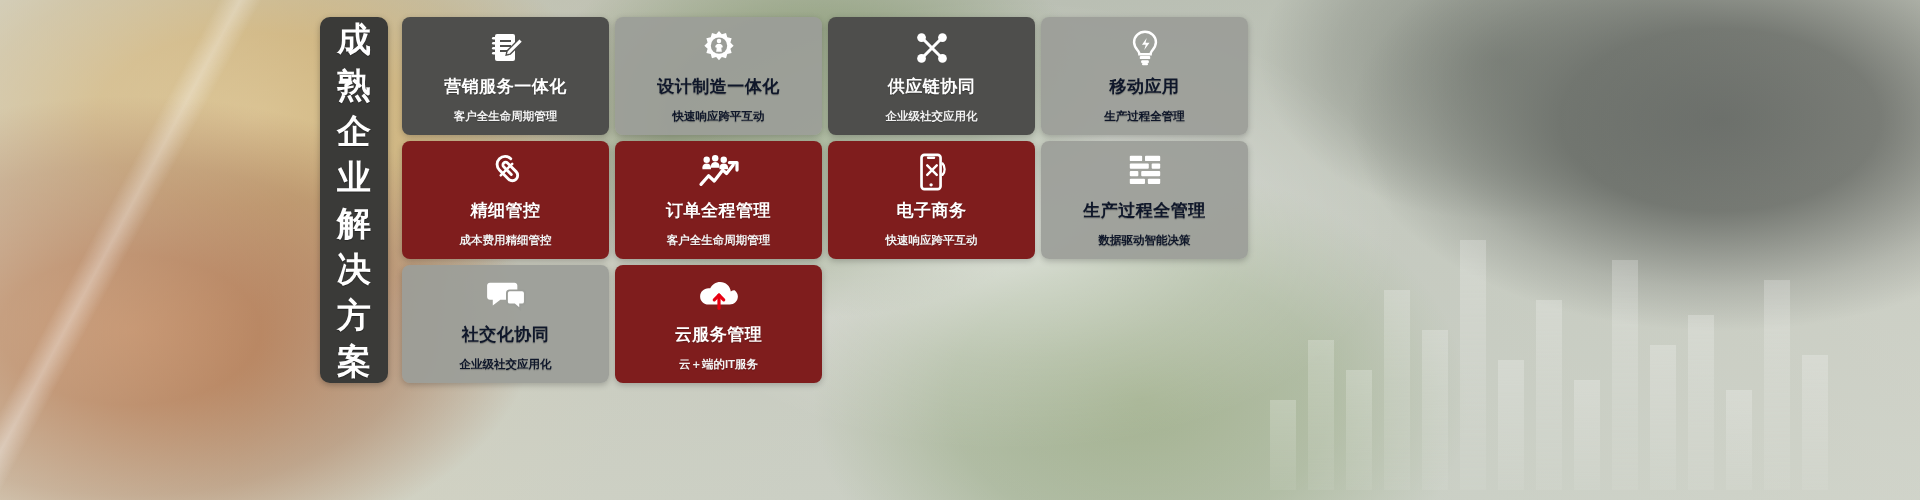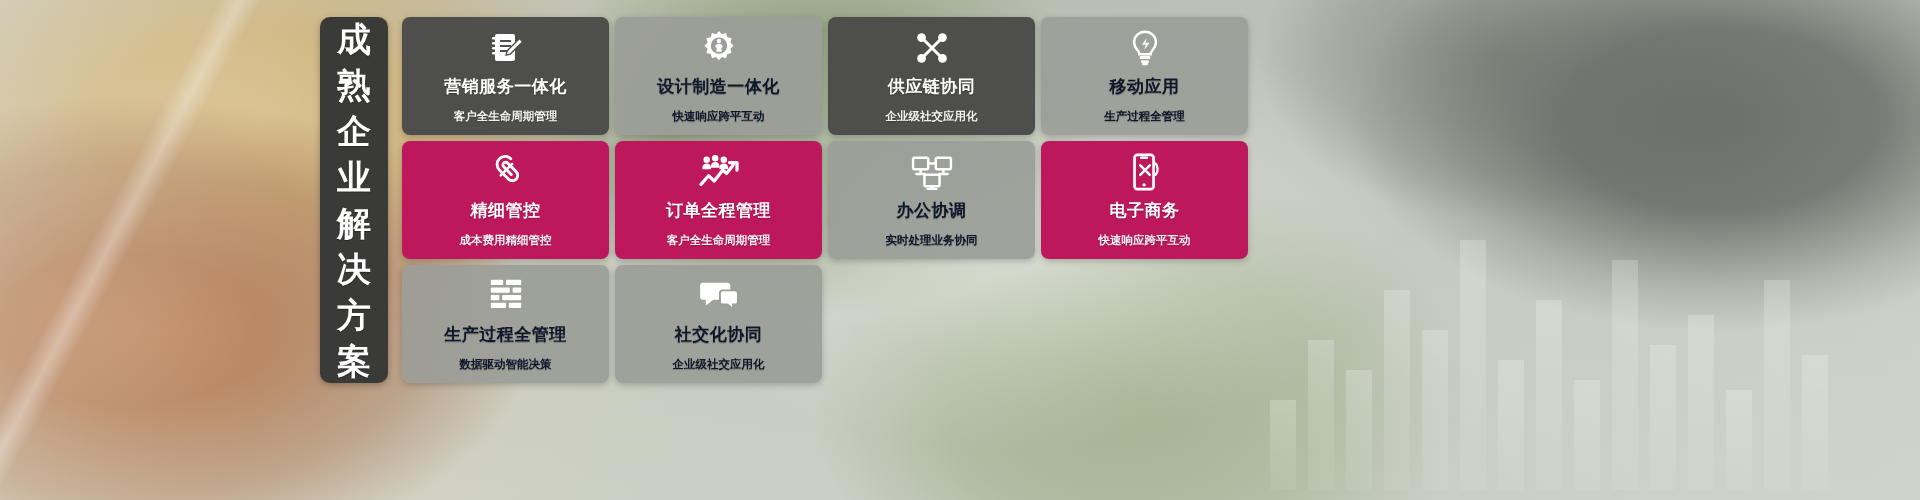--- a/index.html
+++ b/index.html
@@ -96,21 +96,21 @@
     border-radius: 8px;
     display: flex; flex-direction: column;
     align-items: center; justify-content: center;
     padding: 8px 18px 10px;
     box-shadow: 0 2px 6px rgba(0,0,0,0.22);
     position: relative;
     overflow: hidden;
   }
   .card.dark  { background: #4e4e4c; }
   .card.gray  { background: rgba(155,157,152,0.92); }
-  .card.red   { background: #be185d; }
+  .card.red   { background: #7f1d1d; }
 
   .card .icon {
     height: 46px;
     display: flex; align-items: center; justify-content: center;
     margin-bottom: 6px;
   }
   .card .icon svg { display: block; }
   .card .title {
     color: #ffffff;
     font-size: 17px;
@@ -253,35 +253,20 @@
           <path d="M13.5 12.5c0-2.4 2-4 4.5-4s4.5 1.6 4.5 4v2h-9z"></path>
           <path d="M22.5 14c0-2.4 2-4 4.5-4s4.5 1.6 4.5 4v2h-9z"></path>
           <path d="M3 32l8-9 6 5.5 9-11.5 4 3.5 7-9" fill="none" stroke="#fff" stroke-width="3.4" stroke-linecap="round" stroke-linejoin="round"></path>
           <path d="M33 9h8v8" fill="none" stroke="#fff" stroke-width="3.4" stroke-linecap="round" stroke-linejoin="round"></path>
         </svg>
       </div>
       <div class="title">订单全程管理</div>
       <div class="sub">客户全生命周期管理</div>
     </div>
 
-    <div class="card gray">
-      <div class="icon">
-        <svg width="42" height="36" viewBox="0 0 44 38" fill="none" stroke="#fff" stroke-width="2.6" stroke-linejoin="round">
-          <rect x="2" y="4" width="16" height="12" rx="1.6"></rect>
-          <path d="M10 16v5M5.5 21h9" stroke-linecap="round"></path>
-          <rect x="26" y="4" width="16" height="12" rx="1.6"></rect>
-          <path d="M34 16v5M29.5 21h9" stroke-linecap="round"></path>
-          <rect x="14" y="22" width="16" height="12" rx="1.6"></rect>
-          <path d="M22 34v3M17.5 37h9" stroke-linecap="round"></path>
-          <path d="M19 10h6" stroke-linecap="round"></path>
-        </svg>
-      </div>
-      <div class="title">办公协调</div>
-      <div class="sub">实时处理业务协同</div>
-    </div>
 
     <div class="card red">
       <div class="icon">
         <svg width="34" height="40" viewBox="0 0 34 42" fill="none" stroke="#fff" stroke-width="2.8" stroke-linecap="round" stroke-linejoin="round">
           <rect x="6" y="3" width="20" height="36" rx="3"></rect>
           <path d="M13 6h6"></path>
           <path d="M16 34.5h0.1" stroke-width="3.4"></path>
           <path d="M12 14l10 10M22 14l-10 10" stroke-width="2.6"></path>
           <path d="M28 12c3 3 3 9 0 12" stroke-width="2.4"></path>
         </svg>
@@ -311,15 +296,26 @@
       <div class="icon">
         <svg width="42" height="34" viewBox="0 0 44 36" fill="#fff">
           <path d="M3 4h26c1.7 0 3 1.3 3 3v12c0 1.7-1.3 3-3 3H14l-8 6v-6H3c-1.7 0-3-1.3-3-3V7c0-1.7 1.3-3 3-3z" transform="translate(2,0)"></path>
           <path d="M26 12h13c1.7 0 3 1.3 3 3v9c0 1.7-1.3 3-3 3h-2v5l-6-5h-5c-1.7 0-3-1.3-3-3v-9c0-1.7 1.3-3 3-3z" fill="#fff" stroke="#9b9d98" stroke-width="2"></path>
         </svg>
       </div>
       <div class="title">社交化协同</div>
       <div class="sub">企业级社交应用化</div>
     </div>
 
+    <div class="card red">
+      <div class="icon">
+        <svg width="42" height="34" viewBox="0 0 44 36" fill="#fff">
+          <path d="M34.5 13.2C33.8 7.6 29 3.3 23.2 3.3c-4.6 0-8.6 2.7-10.5 6.6-.6-.1-1.2-.2-1.8-.2C5.9 9.7 2 13.6 2 18.4S5.9 27 10.9 27h22.4c4.7 0 8.7-3.8 8.7-8.5 0-2.6-1.3-4.9-3.2-6.4-1.1-.3-2.8 0-4.3 1.1z"></path>
+          <path d="M22 31V17" stroke="#e60012" stroke-width="3.4" stroke-linecap="round"></path>
+          <path d="M17 22l5-5 5 5" fill="none" stroke="#e60012" stroke-width="3.4" stroke-linecap="round" stroke-linejoin="round"></path>
+        </svg>
+      </div>
+      <div class="title">云服务管理</div>
+      <div class="sub">云＋端的IT服务</div>
+    </div>
 
   </div>
 </div>
 
 </body></html>

